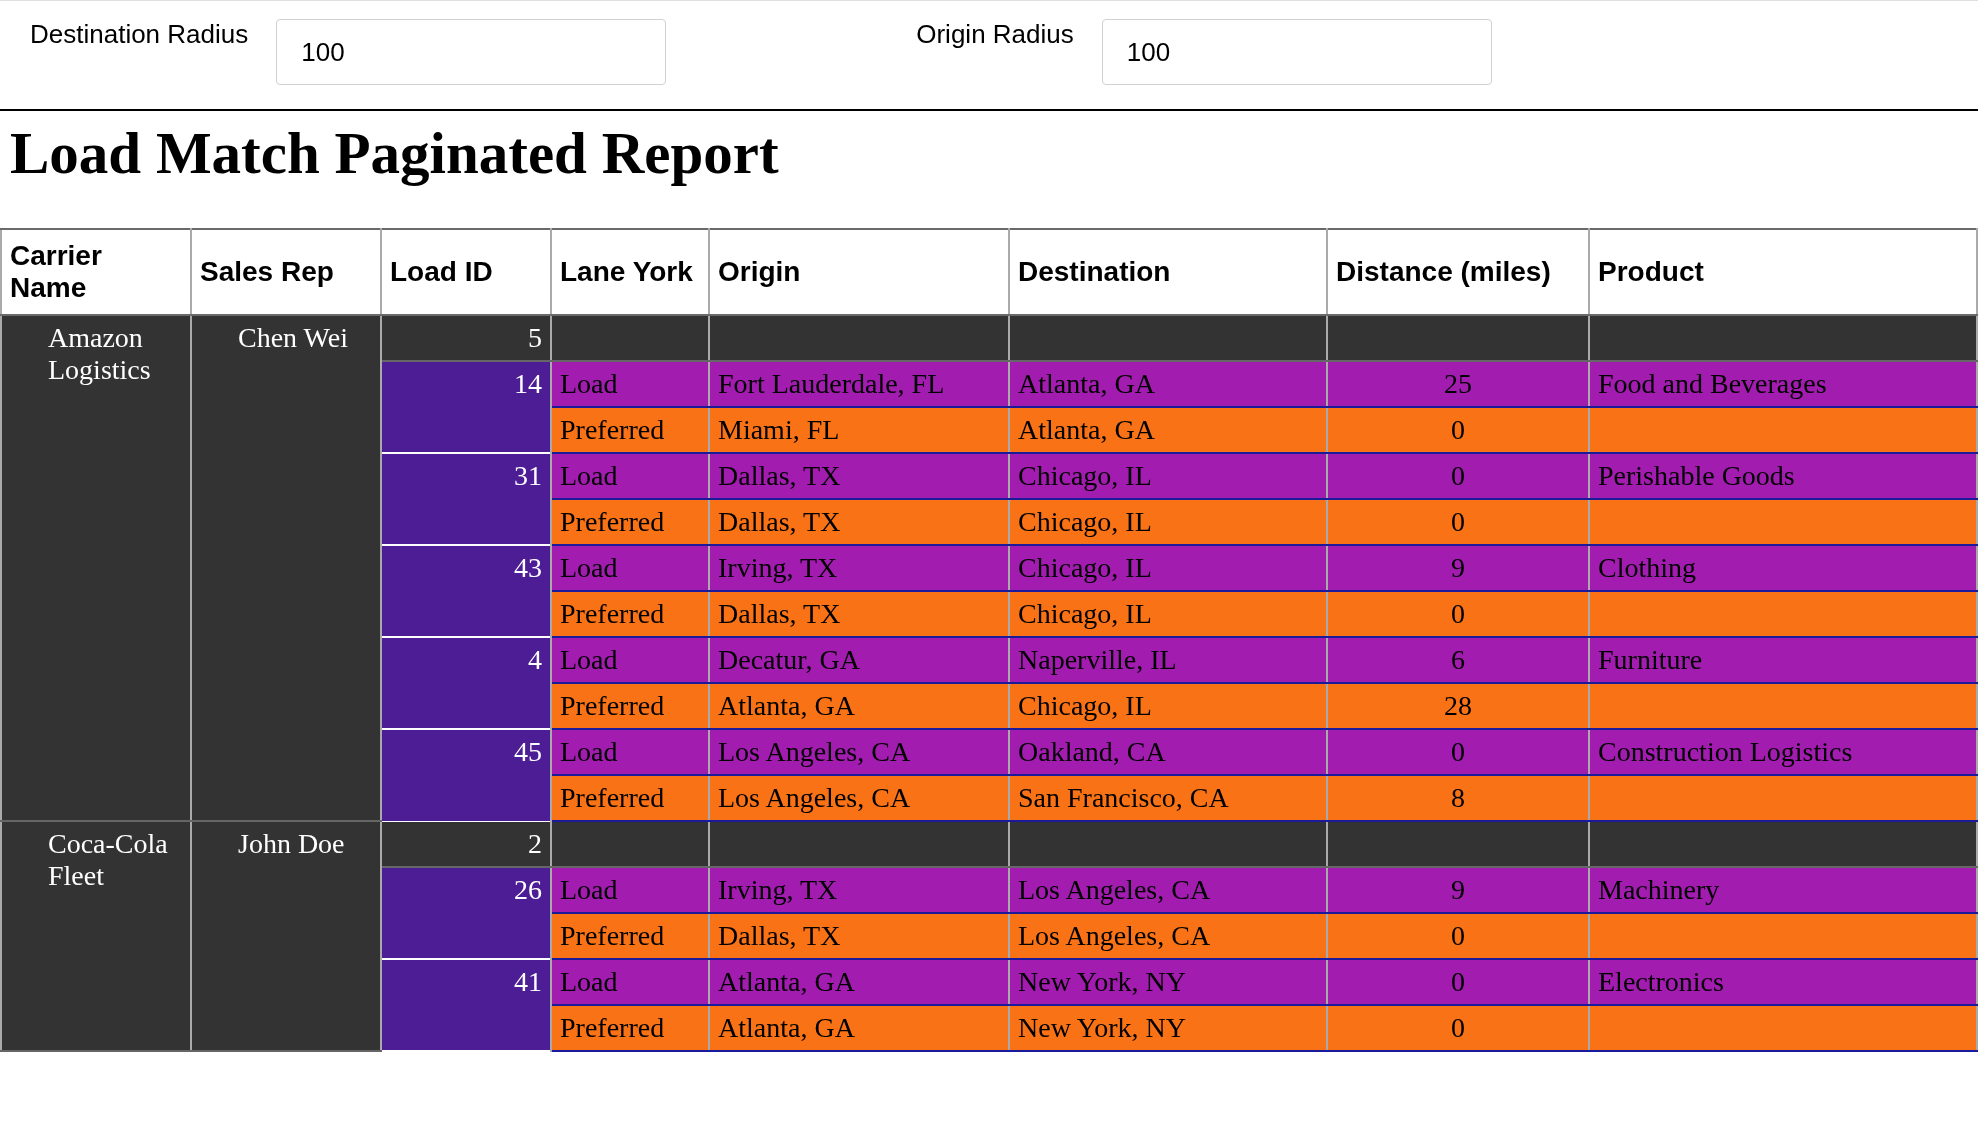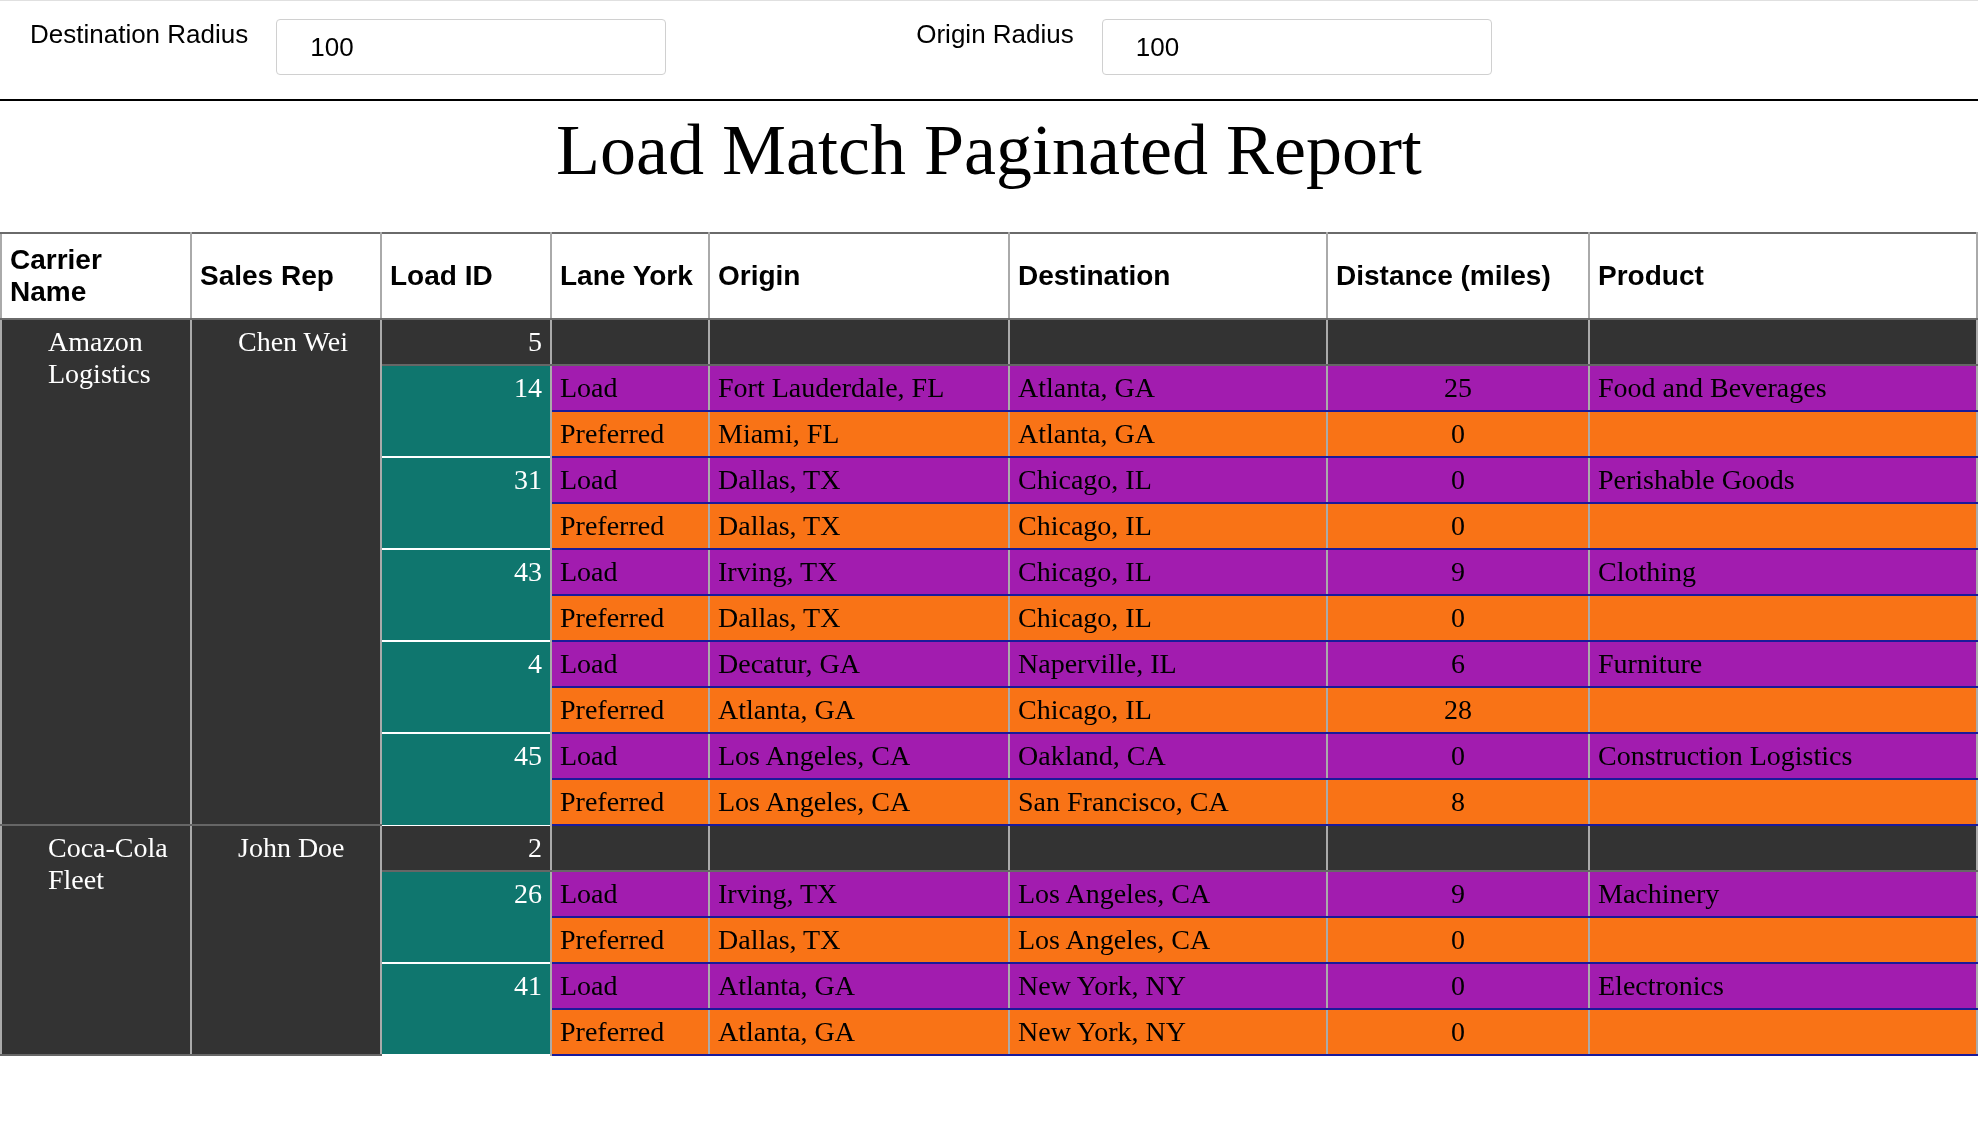--- a/index.html
+++ b/index.html
@@ -23,34 +23,33 @@
   }
   .param-label {
     font-family: Arial, Helvetica, sans-serif;
     font-size: 26px;
     color: #000;
   }
   .param-input {
     font-family: Arial, Helvetica, sans-serif;
     font-size: 26px;
     width: 390px;
-    height: 56px;
-    padding: 0 33px;
+    height: 66px;
+    padding: 0 24px;
     border: 1px solid #d0d0d0;
     border-radius: 4px;
     outline: none;
   }
   .title-wrap {
     border-top: 2px solid #000;
     padding: 8px 10px 40px 10px;
   }
   .title {
-    font-size: 72px;
-    font-weight: normal;
-    text-align: center;
+    font-size: 59px;
+    font-weight: bold;
   }
   table {
     border-collapse: collapse;
     width: 100%;
     table-layout: fixed;
   }
   th {
     font-family: Arial, Helvetica, sans-serif;
     font-weight: bold;
     font-size: 28px;
@@ -87,21 +86,21 @@
     text-align: right;
   }
   .dark-cell {
     background: #333333;
     color: #fff;
     border-bottom: none;
     border-top: none;
     padding-left: 46px;
   }
   .blue-cell {
-    background: #0f766e;
+    background: #4c1d95;
     color: #fff;
     text-align: right;
     border-top: 2px solid #fff;
     border-bottom: 1px solid #fff;
   }
   .load-row td.data {
     background: #a21caf;
     border-bottom: 2px solid #1a1a9a;
   }
   .pref-row td.data {

